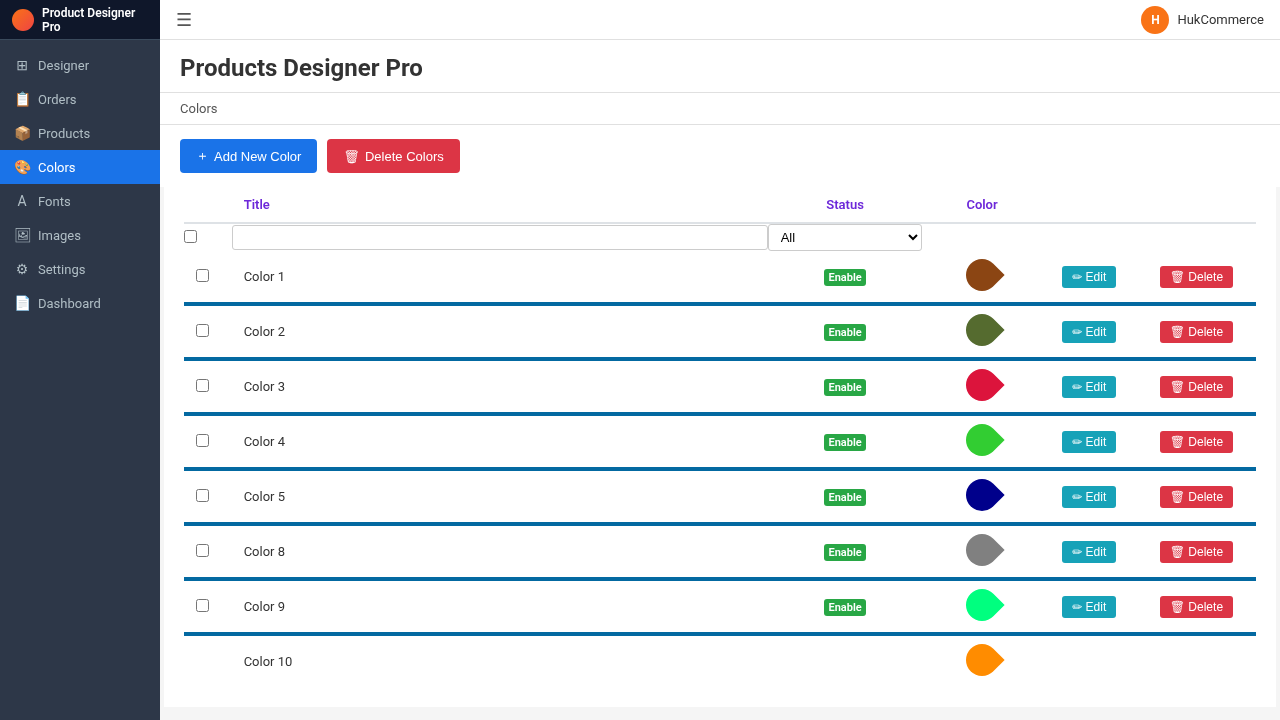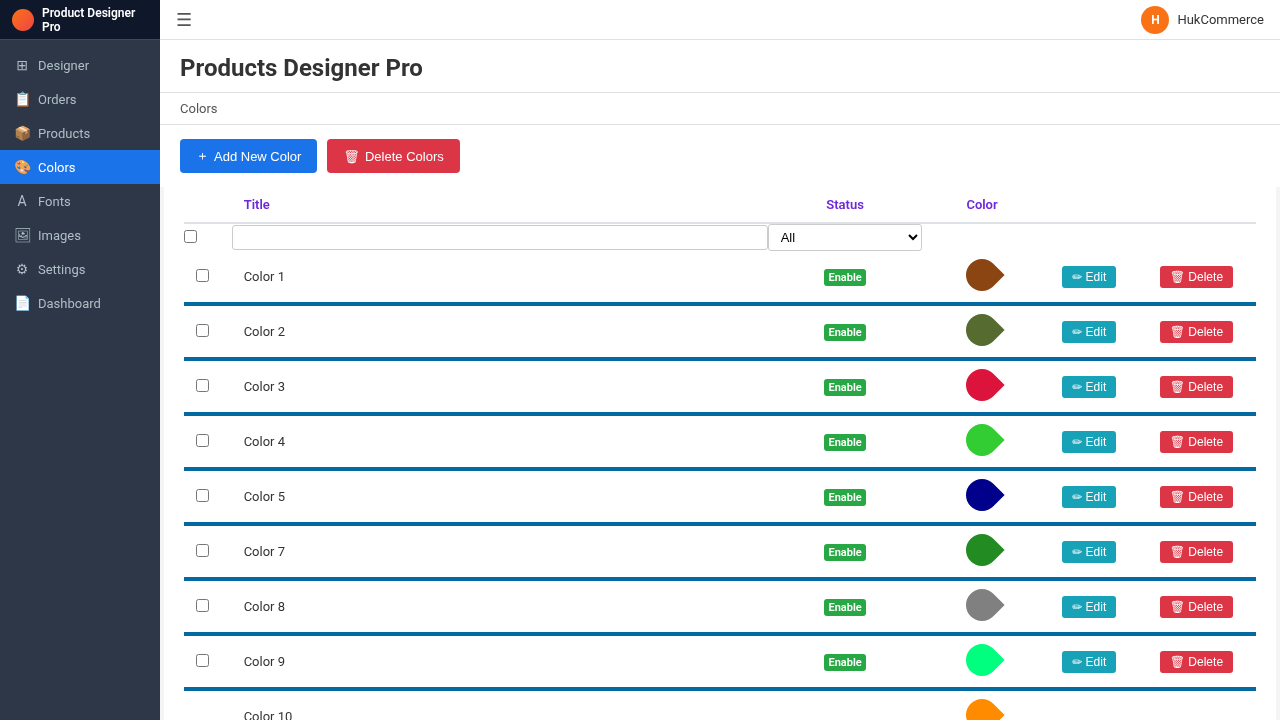--- a/index.html
+++ b/index.html
@@ -378,30 +378,20 @@
       <td class="td-title">Color 5</td>
       <td class="td-status"><span class="badge-enable">Enable</span></td>
       <td class="td-color">
         <span class="color-leaf" style="background:#00008B"></span>
       </td>
       <td class="td-edit"><button class="btn-edit-sm">✏ Edit</button></td>
       <td class="td-del"><button class="btn-delete-sm">🗑 Delete</button></td>
     </tr>
             <tr>
       <td class="td-check"><input type="checkbox" style=""></td>
-      <td class="td-title">Color 7</td>
-      <td class="td-status"><span class="badge-enable">Enable</span></td>
-      <td class="td-color">
-        <span class="color-leaf" style="background:#228B22"></span>
-      </td>
-      <td class="td-edit"><button class="btn-edit-sm">✏ Edit</button></td>
-      <td class="td-del"><button class="btn-delete-sm">🗑 Delete</button></td>
-    </tr>
-            <tr>
-      <td class="td-check"><input type="checkbox" style=""></td>
       <td class="td-title">Color 8</td>
       <td class="td-status"><span class="badge-enable">Enable</span></td>
       <td class="td-color">
         <span class="color-leaf" style="background:#808080"></span>
       </td>
       <td class="td-edit"><button class="btn-edit-sm">✏ Edit</button></td>
       <td class="td-del"><button class="btn-delete-sm">🗑 Delete</button></td>
     </tr>
             <tr>
       <td class="td-check"><input type="checkbox" style=""></td>

